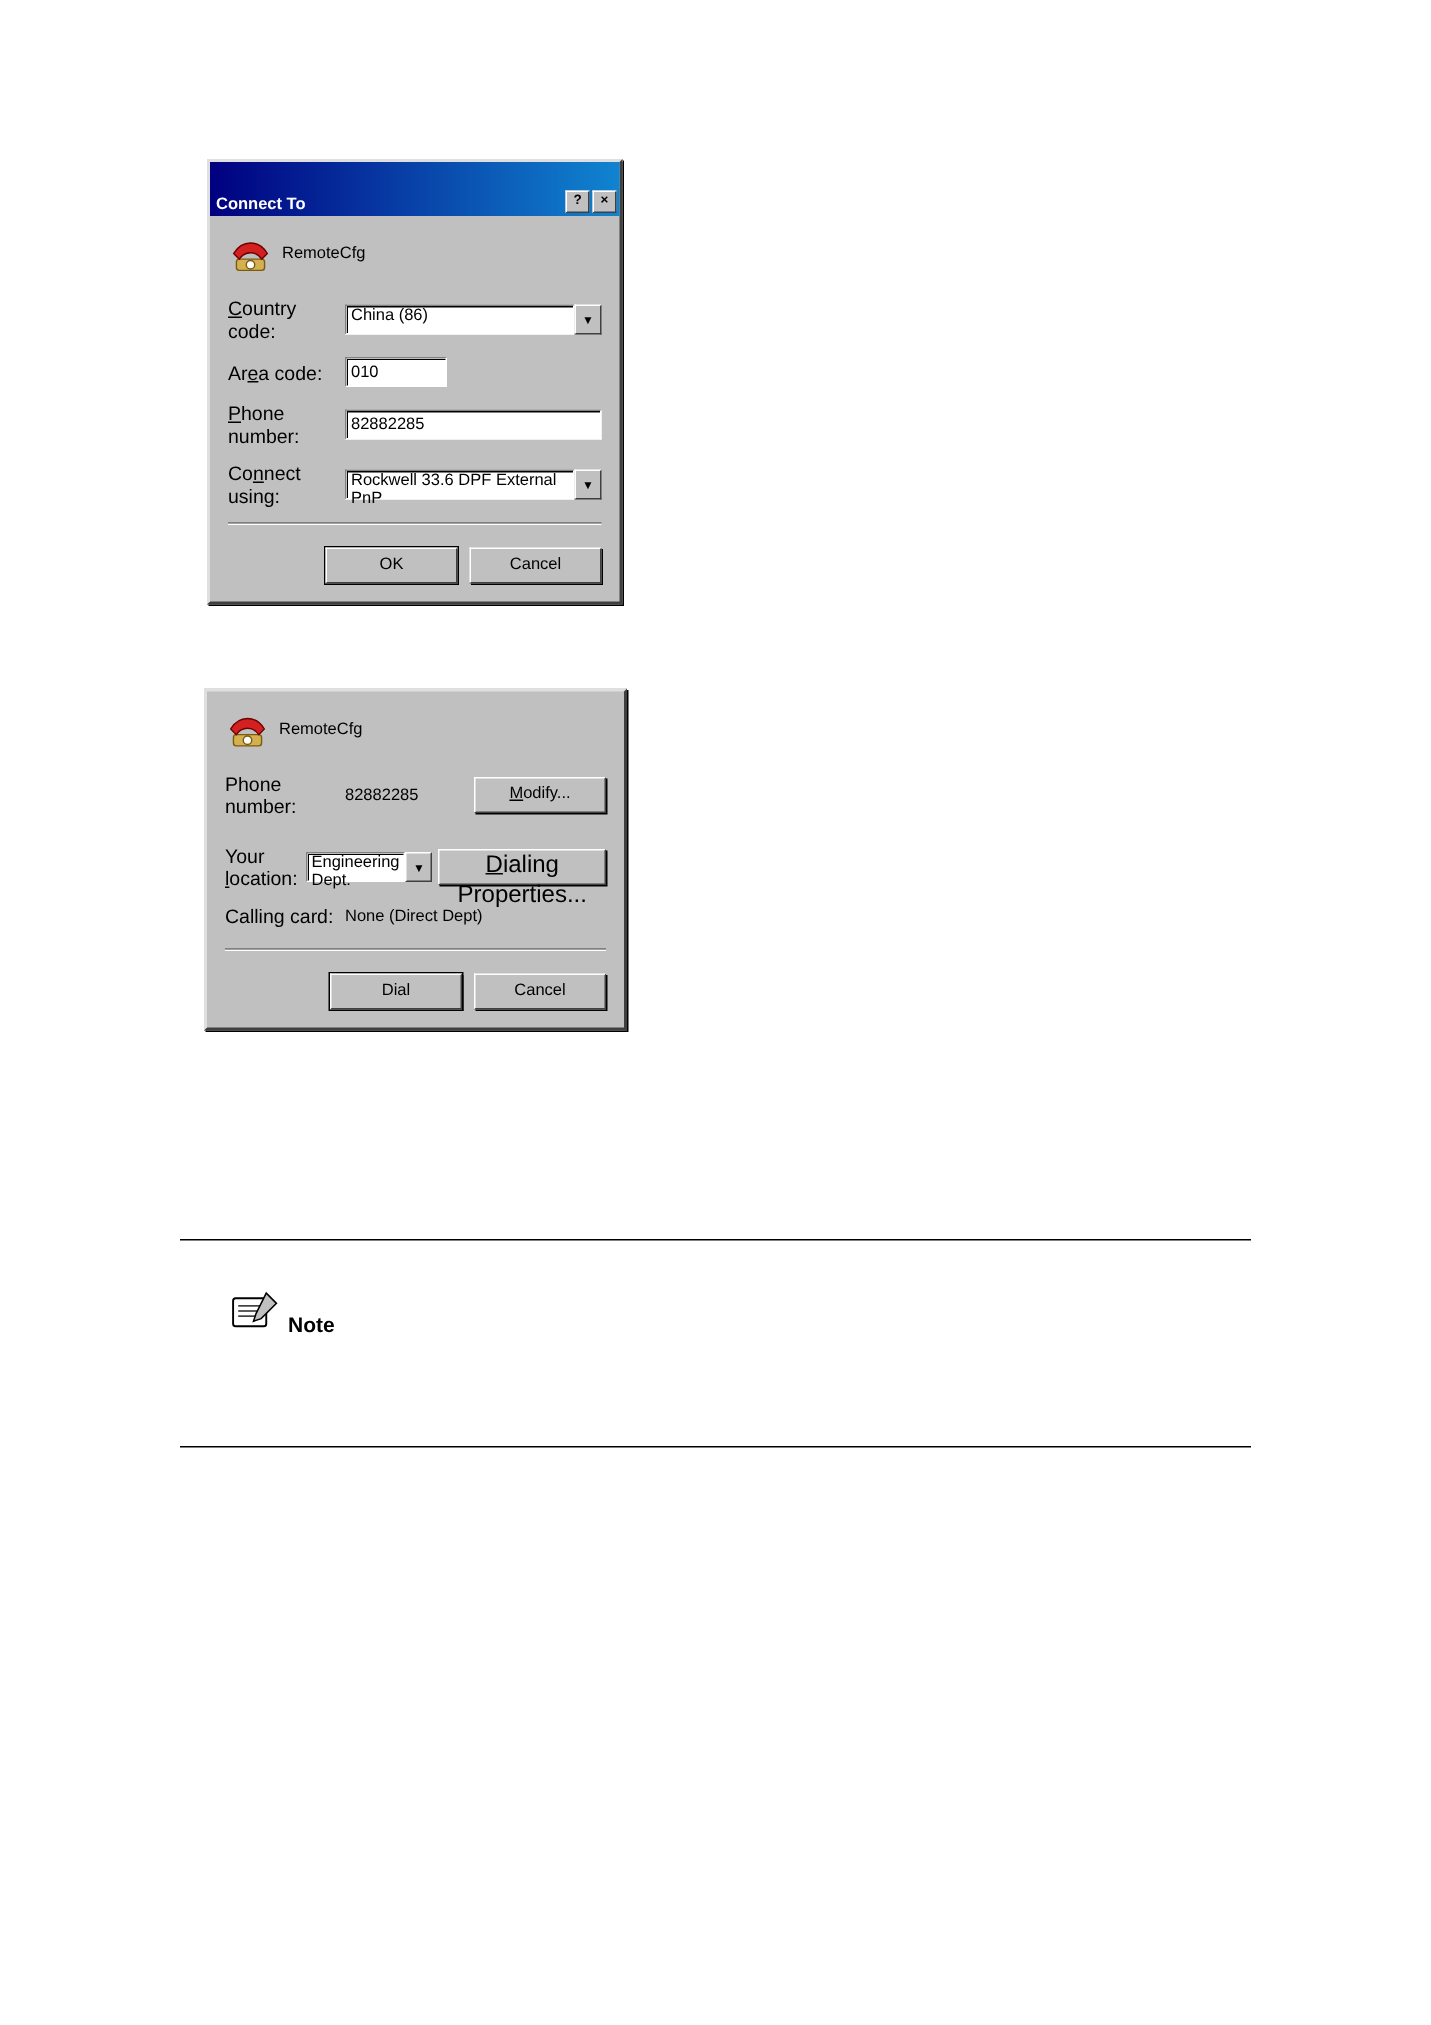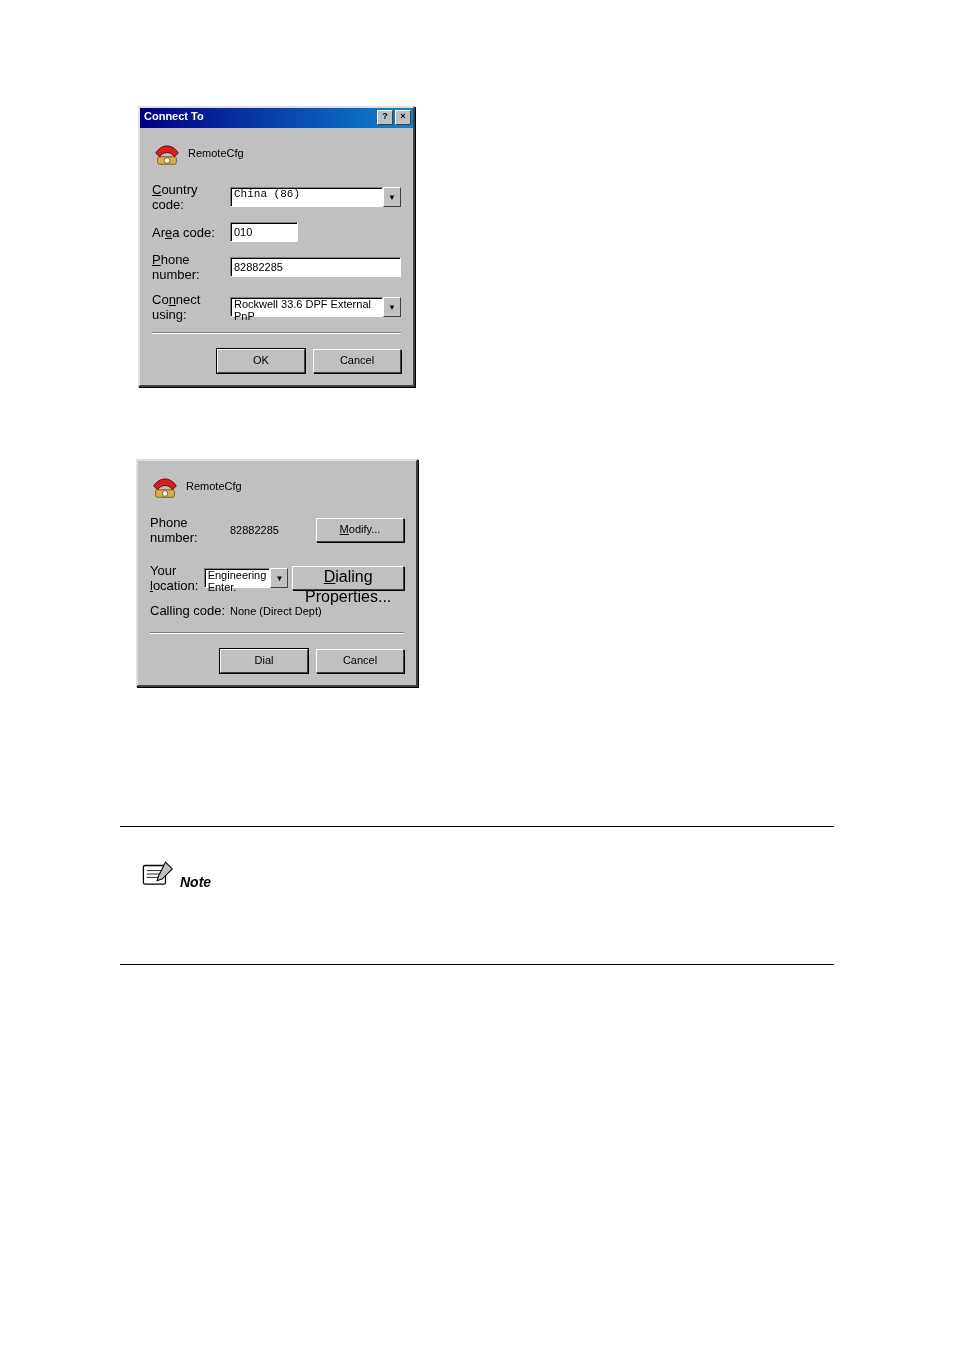--- a/index.html
+++ b/index.html
@@ -20,23 +20,23 @@
     border-left: 2px solid #dfdfdf;
     border-right: 2px solid #404040;
     border-bottom: 2px solid #404040;
     box-shadow: 1px 1px 0 #000;
   }
   .titlebar {
     background: linear-gradient(to right, #000080, #1084d0);
     color: #fff;
     font-weight: bold;
     font-size: 11px;
-    padding: 2px 2px 2px 4px;
-    display: flex;
-    align-items: flex-start;
+    padding: 18px 2px 2px 4px;
+    display: flex;
+    align-items: flex-end;
     justify-content: space-between;
     height: 16px;
   }
   .titlebar .title-text { flex: 1; }
   .title-buttons { display: flex; gap: 2px; }
   .title-btn {
     width: 14px;
     height: 13px;
     background: #c0c0c0;
     border-top: 1px solid #fff;
@@ -171,21 +171,21 @@
           <circle cx="16" cy="24" r="3" fill="#fff" stroke="#7a5c10"></circle>
         </svg>
       </span>
       <span>RemoteCfg</span>
     </div>
 
 
     <div class="form-row">
       <label><span class="underline">C</span>ountry code:</label>
       <div class="combo" style="flex:1;">
-        <div class="sunken-input" style="flex:1;font-family:Liberation Mono, monospace;">China (86)</div>
+        <div class="sunken-input" style="flex:1;">China (86)</div>
         <div class="combo-arrow">▼</div>
       </div>
     </div>
 
     <div class="form-row">
       <label>Ar<span class="underline">e</span>a code:</label>
       <input class="sunken-input" style="width: 60px;" value="010">
     </div>
 
     <div class="form-row">
@@ -223,43 +223,43 @@
 
     <div class="form-row" style="margin-bottom:18px;">
       <label class="small-label" style="width:80px;">Phone number:</label>
       <span style="flex:1;">82882285</span>
       <div class="win-btn" style="min-width:70px;"><span class="underline">M</span>odify...</div>
     </div>
 
     <div class="form-row">
       <label class="small-label" style="width:80px;">Your <span class="underline">l</span>ocation:</label>
       <div class="combo" style="width:100px;">
-        <div class="sunken-input" style="flex:1;">Engineering Enter.</div>
+        <div class="sunken-input" style="flex:1;">Engineering Dept.</div>
         <div class="combo-arrow">▼</div>
       </div>
       <div style="width:6px;"></div>
       <div class="win-btn" style="min-width:90px; font-size:16px;"><span class="underline">D</span>ialing Properties...</div>
     </div>
 
     <div class="form-row" style="margin-bottom:14px;">
-      <label class="small-label" style="width:80px;">Calling code:</label>
+      <label class="small-label" style="width:80px;">Calling card:</label>
       <span>None (Direct Dept)</span>
     </div>
 
     <div class="button-row">
       <div class="win-btn default">Dial</div>
       <div class="win-btn">Cancel</div>
     </div>
   </div>
 </div>
 
 <div class="hr-line" style="left:120px; top:826px; width:714px;"></div>
 <div class="hr-line" style="left:120px; top:964px; width:714px;"></div>
 
-<div class="note-row" style="left:140px; top:860px;font-style:italic;">
+<div class="note-row" style="left:152px; top:860px;">
   <span class="note-icon">
     <svg viewBox="0 0 40 32">
       <rect x="4" y="6" width="26" height="22" rx="2" fill="#fff" stroke="#000" stroke-width="1.5"></rect>
       <line x1="8" y1="12" x2="26" y2="12" stroke="#000"></line>
       <line x1="8" y1="16" x2="26" y2="16" stroke="#000"></line>
       <line x1="8" y1="20" x2="22" y2="20" stroke="#000"></line>
       <path d="M30 2 L38 10 L26 22 L20 24 L22 18 Z" fill="#c0c0c0" stroke="#000" stroke-width="1.2"></path>
     </svg>
   </span>
   <span class="note-text">Note</span>

